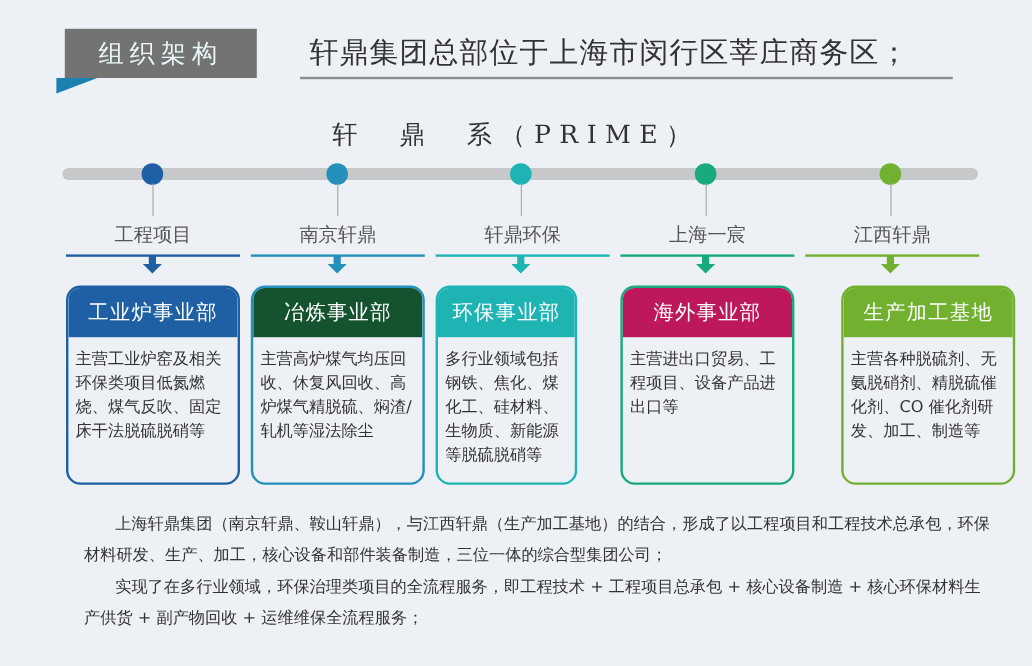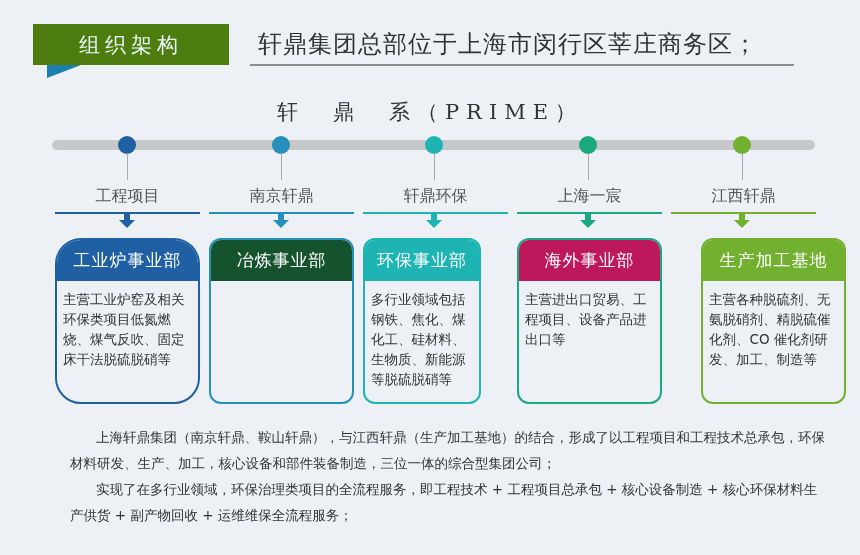--- a/index.html
+++ b/index.html
@@ -4,22 +4,22 @@
 <style>
   * { box-sizing: border-box; margin: 0; padding: 0; }
   html, body { width: 860px; height: 555px; overflow: hidden; }
   body {
     background: #edf1f6;
     font-family: "DejaVu Serif", "Liberation Serif", serif;
     color: #333;
     position: relative;
   }
   .tab {
-    position: absolute; left: 33px; top: 24px; width: 196px; height: 41px;
-    background: #4d7c0f; color: #eaf8f8;
+    position: absolute; left: 54px; top: 24px; width: 160px; height: 41px;
+    background: #737373; color: #eaf8f8;
     font-family: "DejaVu Sans", sans-serif; font-size: 21px; letter-spacing: 5px;
     display: flex; align-items: center; justify-content: center;
   }
   .tab-fold {
     position: absolute; left: 47px; top: 65px; width: 0; height: 0;
     border-top: 13px solid #1b7fb0; border-right: 34px solid transparent;
   }
   .headline {
     position: absolute; left: 258px; top: 28px;
     font-size: 24px; color: #333; letter-spacing: 1px; white-space: nowrap;
@@ -80,35 +80,36 @@
 
 <div id="nodes">
     <div>
       <div class="dot" style="left: 118px; background: rgb(31, 95, 163);"></div>
       <div class="stem" style="left: 127px;"></div>
       <div class="company" style="left: 55px; width: 145px;">工程项目</div>
       <div class="rule" style="left: 55px; width: 145px; background: rgb(31, 95, 163);"></div>
       <svg class="arrow" viewBox="0 0 16 16" style="left: 119px;">
         <path d="M5 0 H11 V7 H16 L8 15 L0 7 H5 Z" fill="#1f5fa3"></path>
       </svg>
-      <div class="card" style="left: 55px; width: 145px; border-color: rgb(31, 95, 163); border-radius: 26px;">
+      <div class="card" style="left: 55px; width: 145px; border-color: rgb(31, 95, 163);">
         <div class="card-head" style="background: rgb(31, 95, 163);">工业炉事业部</div>
         <div class="card-body">主营工业炉窑及相关环保类项目低氮燃烧、煤气反吹、固定床干法脱硫脱硝等</div>
       </div>
     </div>
     <div>
       <div class="dot" style="left: 272px; background: rgb(37, 144, 187);"></div>
       <div class="stem" style="left: 281px;"></div>
       <div class="company" style="left: 209px; width: 145px;">南京轩鼎</div>
       <div class="rule" style="left: 209px; width: 145px; background: rgb(37, 144, 187);"></div>
       <svg class="arrow" viewBox="0 0 16 16" style="left: 273px;">
         <path d="M5 0 H11 V7 H16 L8 15 L0 7 H5 Z" fill="#2590bb"></path>
       </svg>
       <div class="card" style="left: 209px; width: 145px; border-color: rgb(37, 144, 187);">
         <div class="card-head" style="background: #14532d;">冶炼事业部</div>
+        <div class="card-body">主营高炉煤气均压回收、休复风回收、高炉煤气精脱硫、焖渣/轧机等湿法除尘</div>
       </div>
     </div>
     <div>
       <div class="dot" style="left: 425px; background: rgb(31, 180, 180);"></div>
       <div class="stem" style="left: 434px;"></div>
       <div class="company" style="left: 363px; width: 145px;">轩鼎环保</div>
       <div class="rule" style="left: 363px; width: 145px; background: rgb(31, 180, 180);"></div>
       <svg class="arrow" viewBox="0 0 16 16" style="left: 426px;">
         <path d="M5 0 H11 V7 H16 L8 15 L0 7 H5 Z" fill="#1fb4b4"></path>
       </svg>

